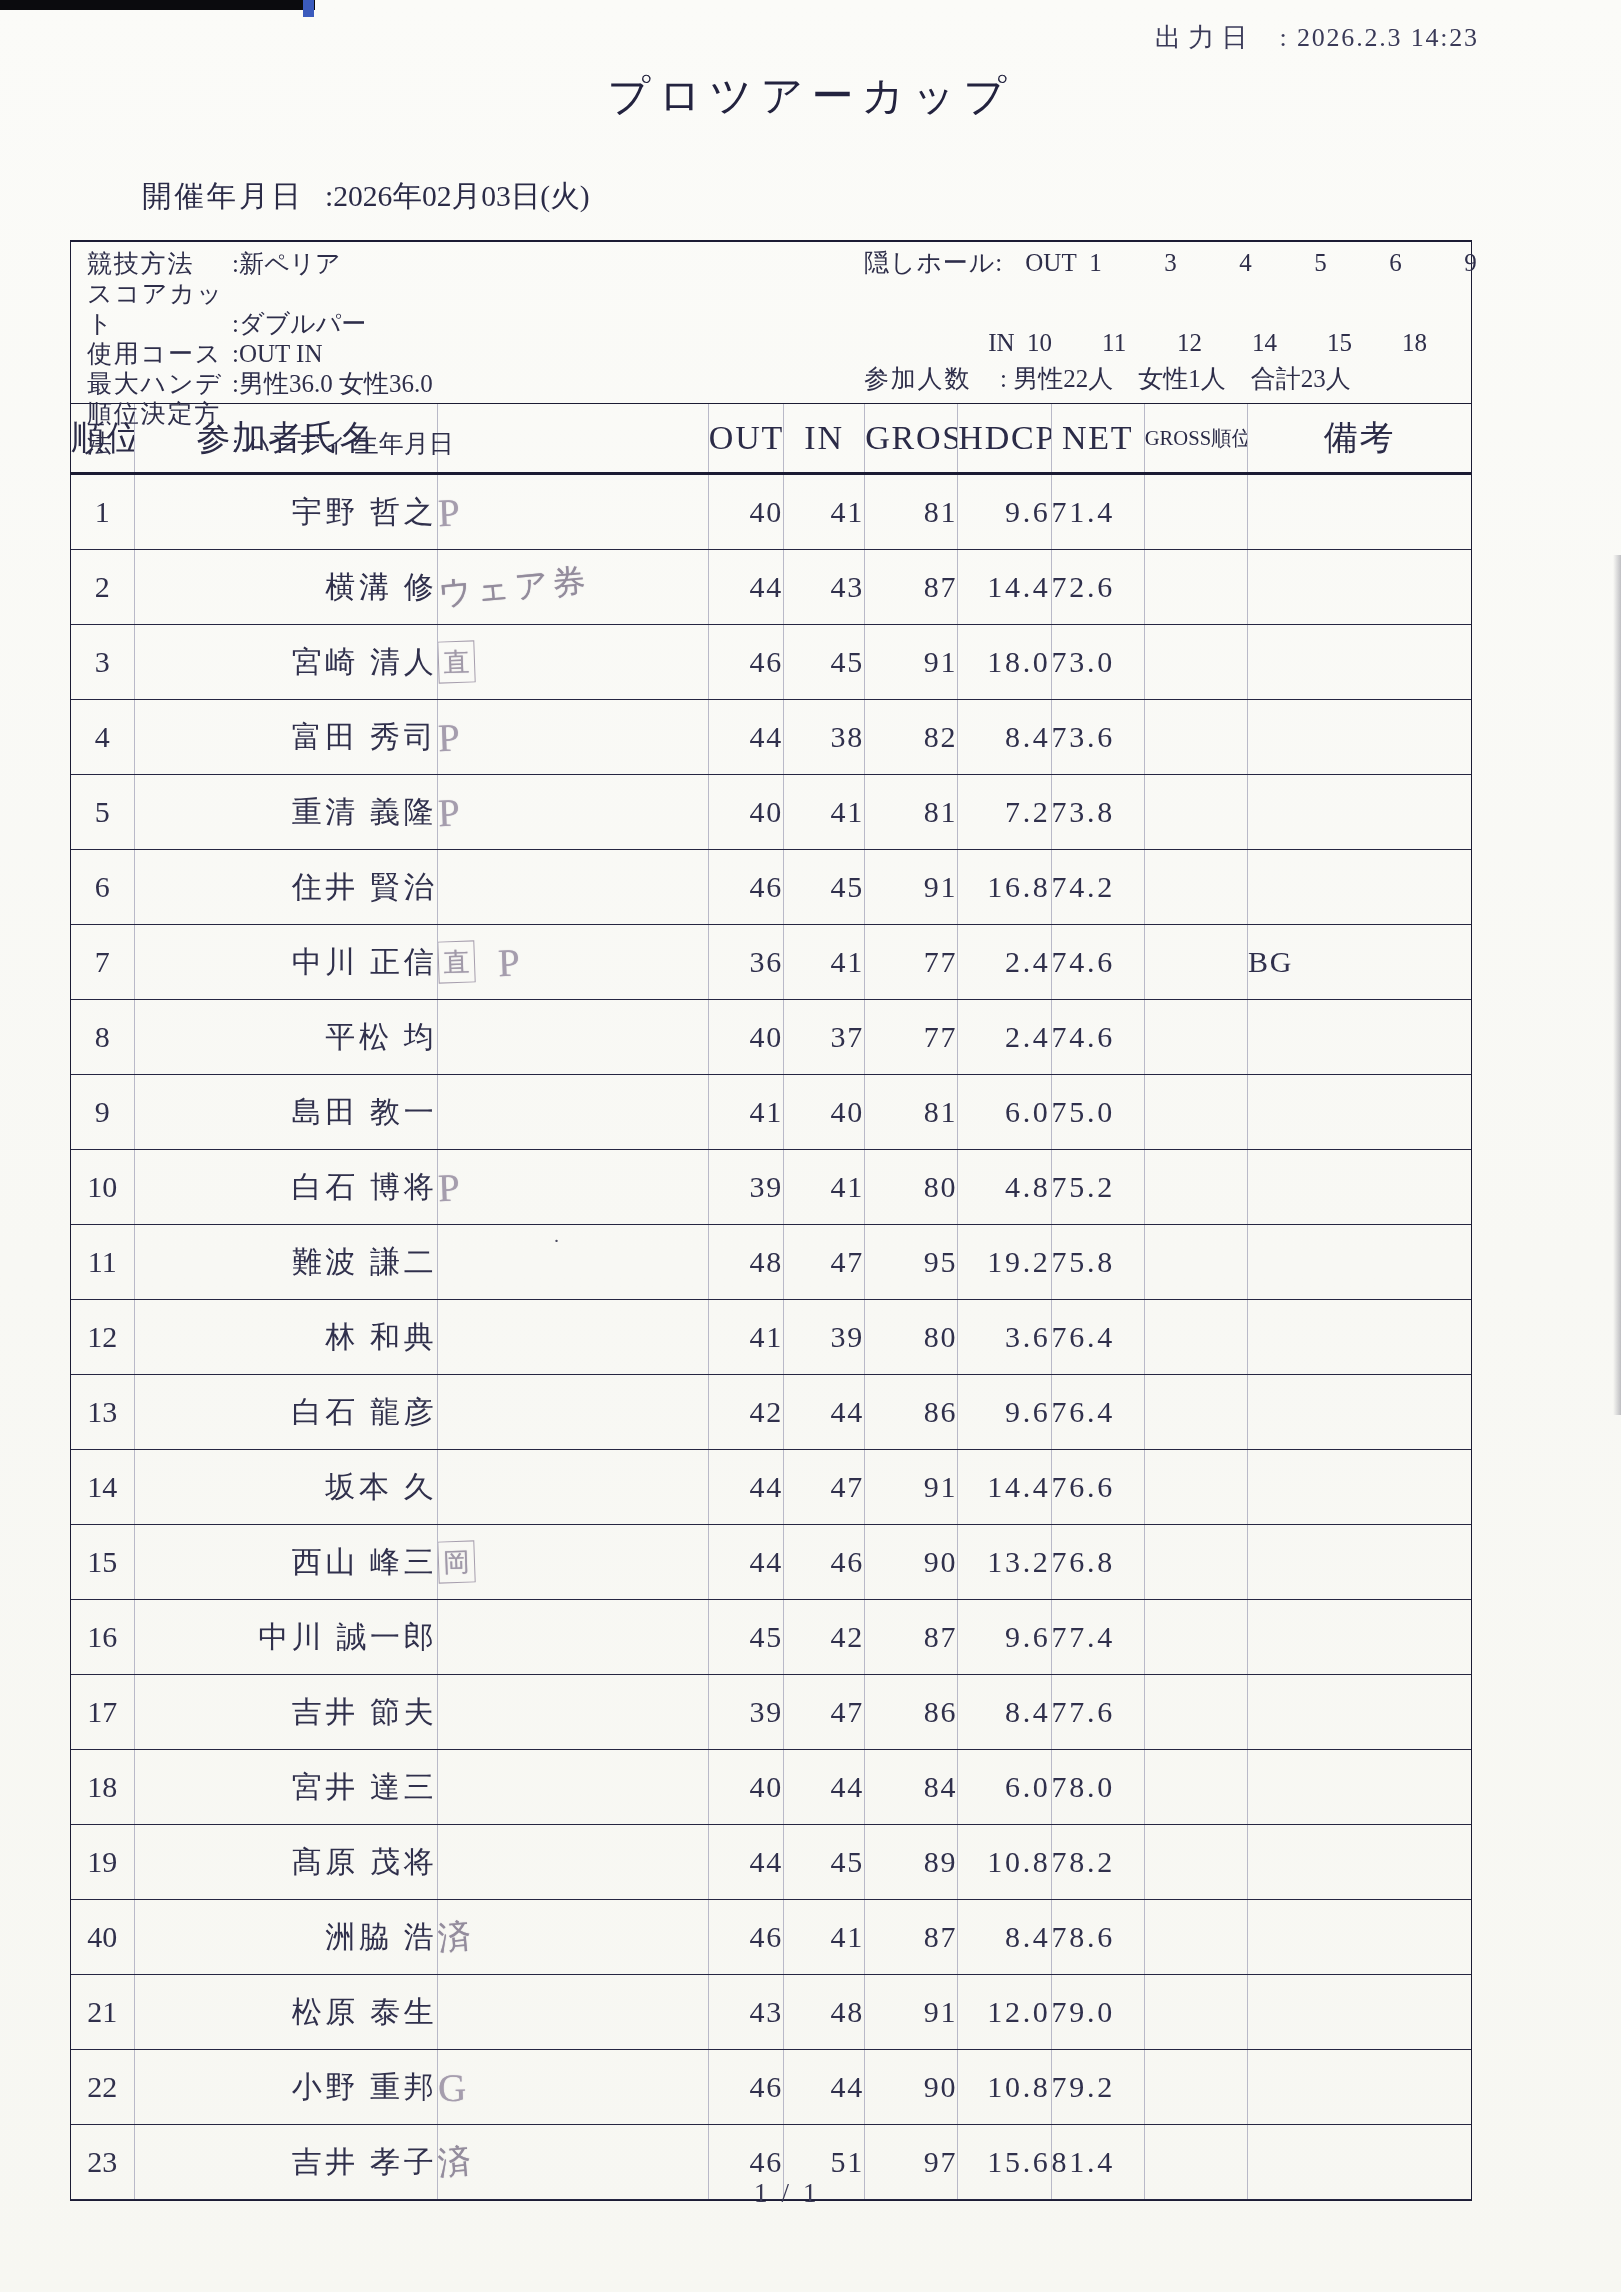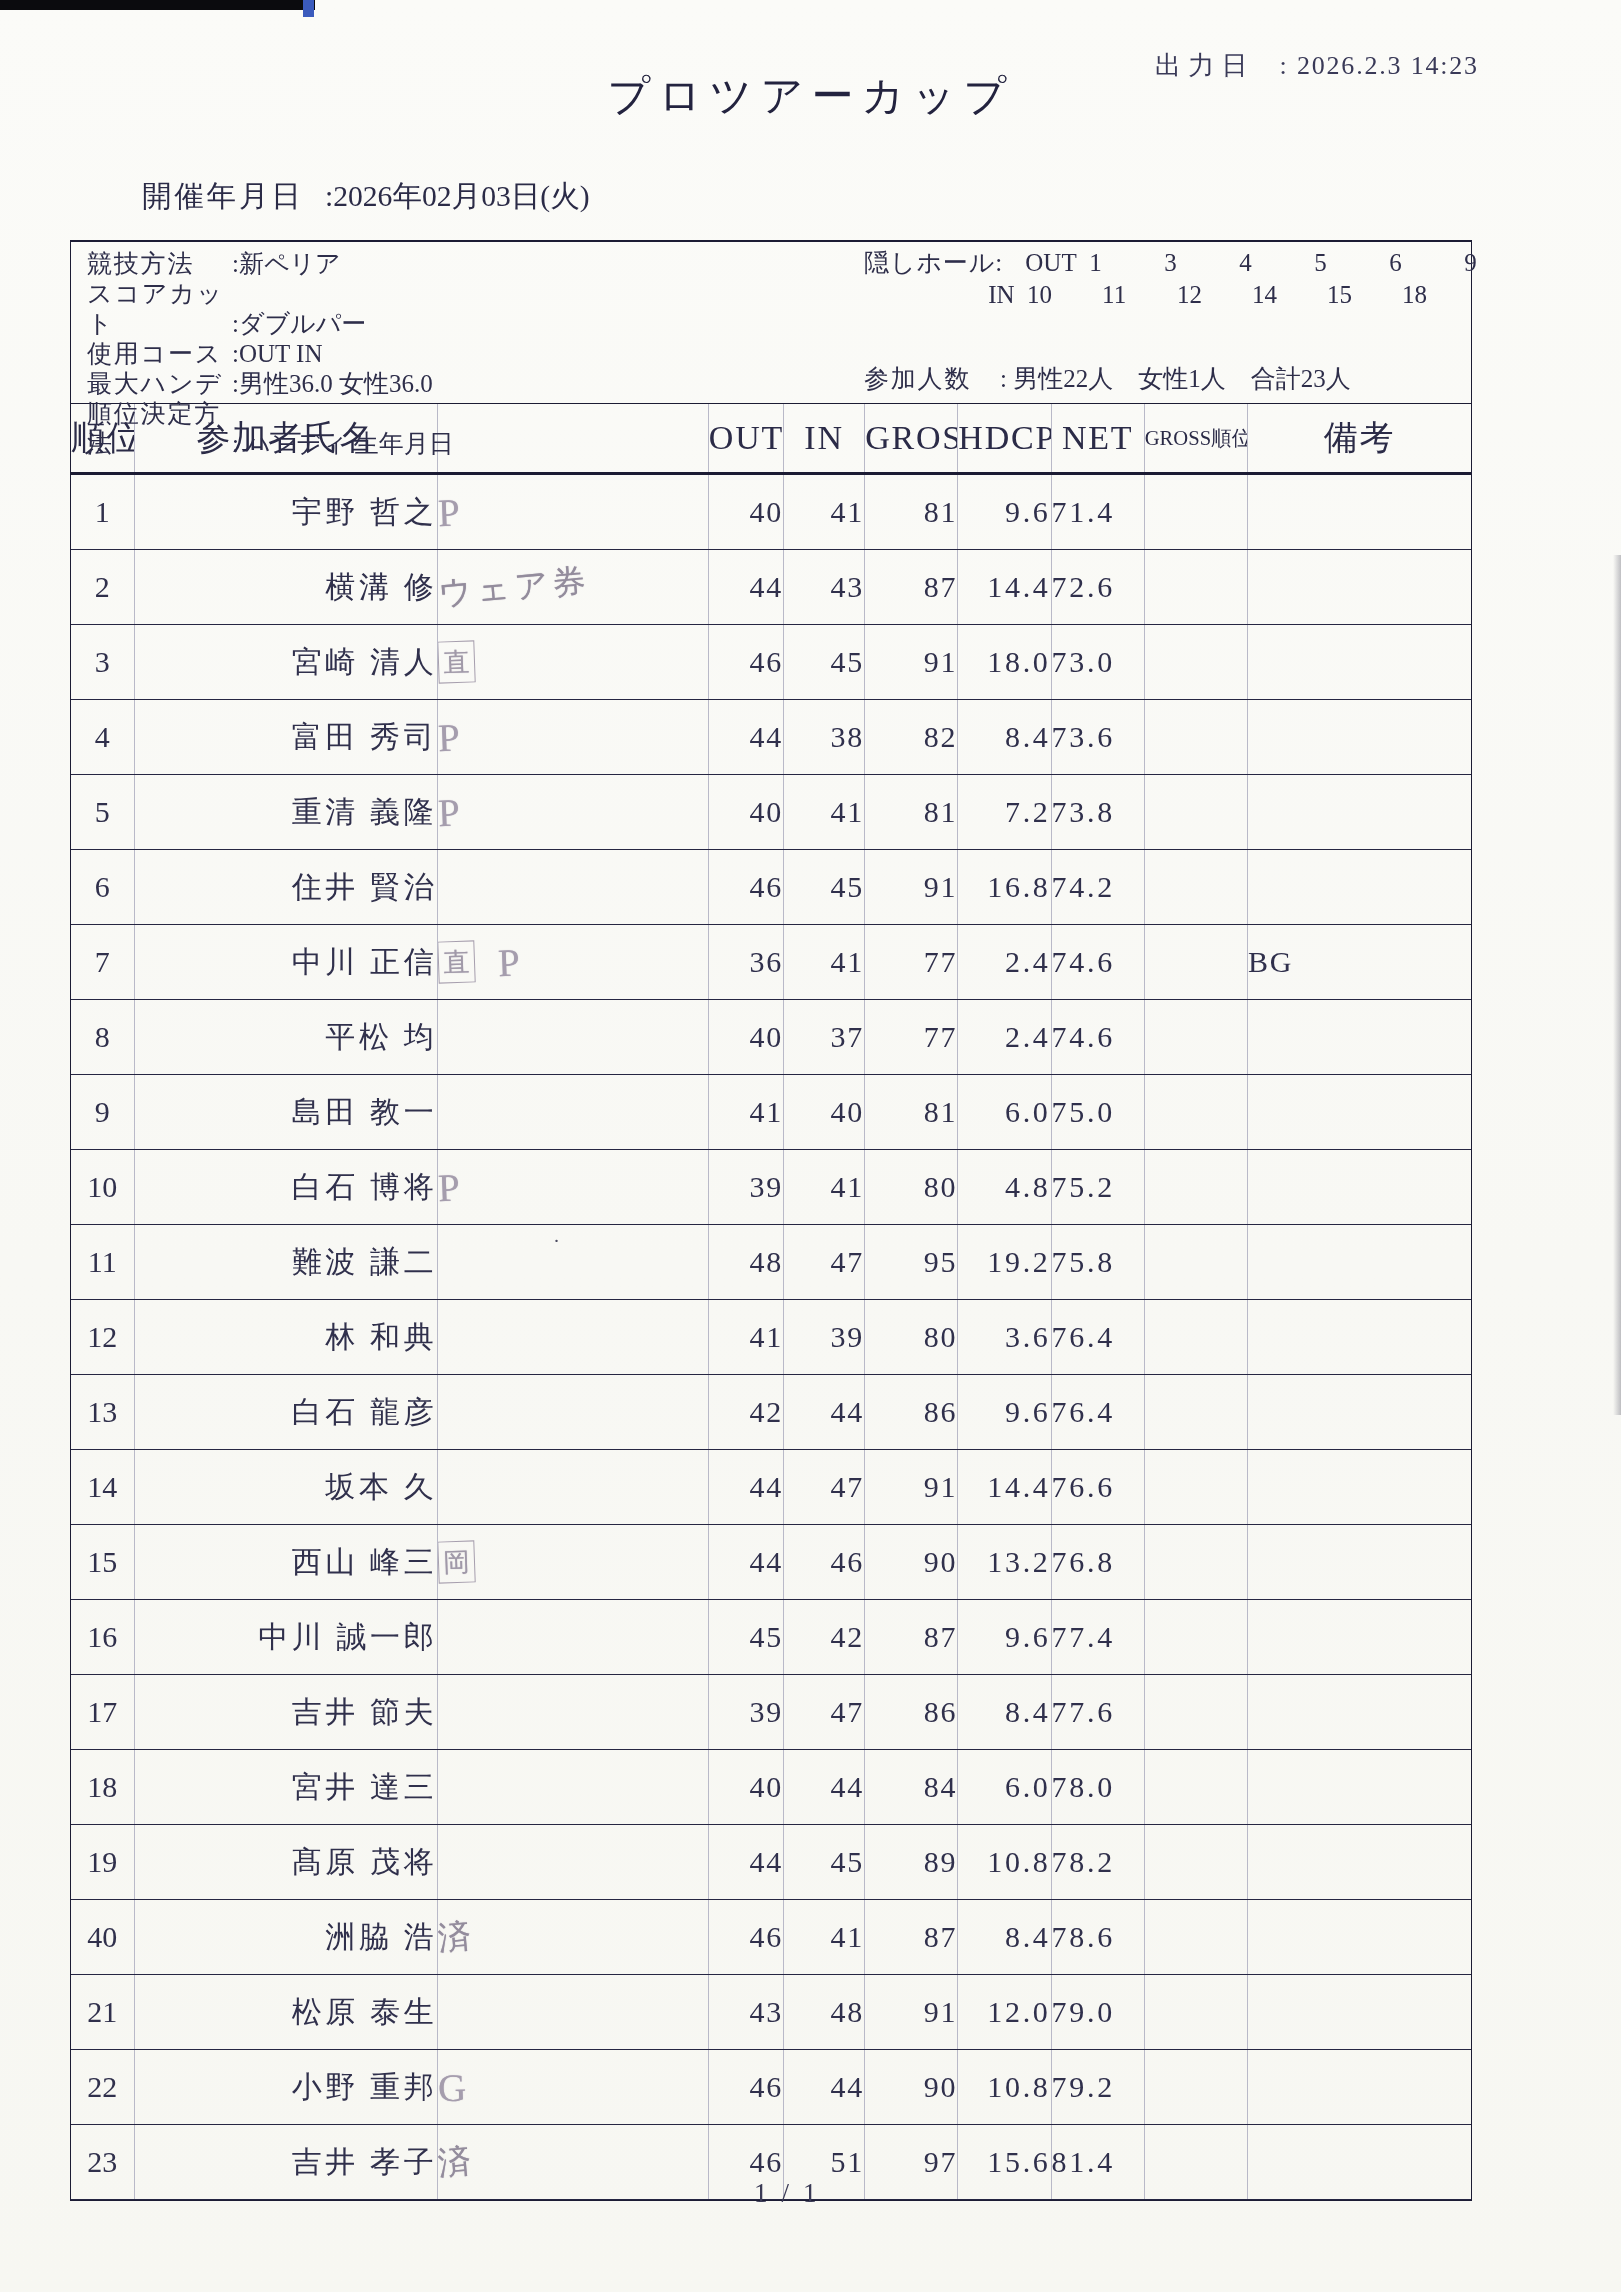--- a/index.html
+++ b/index.html
@@ -10,41 +10,41 @@
     background:linear-gradient(180deg,#fbfbf8 0%,#f8f8f4 55%,#f7f7f2 100%);
     font-family:"Liberation Serif","DejaVu Serif",serif;
     color:#2e2e4a;
     overflow:hidden;
   }
   
   .artifact-topbar{position:absolute;left:0;top:0;width:315px;height:9.9px;background:#0b0b0e;}
   .artifact-bluetick{position:absolute;left:303px;top:0;width:10.7px;height:17px;background:#3b5bbd;}
   .artifact-rightsmudge{position:absolute;right:0;top:555px;width:9px;height:860px;
     background:linear-gradient(90deg,rgba(60,60,80,0) 0%,rgba(60,60,80,.35) 100%);}
-  .print-date{position:absolute;left:1155px;top:48px;font-size:26px;letter-spacing:1.8px;color:#3a3a58;}
+  .print-date{position:absolute;left:1155px;top:20px;font-size:26px;letter-spacing:1.8px;color:#3a3a58;}
   .print-date .lbl{display:inline-block;margin-right:25px;letter-spacing:7.2px;}
   .doc-title{position:absolute;left:0;top:68px;width:100%;text-align:center;
     font-size:42px;letter-spacing:8px;color:#23233f;}
   .event-date{position:absolute;left:142px;top:176px;font-size:29.6px;color:#2b2b47;}
   .event-date .lbl{display:inline-block;margin-right:21.5px;letter-spacing:2.7px;}
 
   .main-box{
     position:absolute;left:70px;top:240px;width:1402px;
     border:1.8px solid #1c1c34;border-top:2.7px solid #1c1c34;
     box-sizing:border-box;background:transparent;
   }
   .info-area{position:relative;height:161px;border-bottom:1.8px solid #1c1c34;font-size:25px;}
   .info-left{position:absolute;left:16px;top:7px;line-height:30px;}
   .info-row .lbl{display:inline-block;width:145px;letter-spacing:1.8px;}
   .info-right{position:absolute;left:793px;top:5.4px;line-height:32px;}
   .holes-line{white-space:nowrap;}
   .holes-line .hlabel{display:inline-block;letter-spacing:0.9px;}
   .holes-line .course{display:inline-block;width:70px;text-align:right;margin-left:3.6px;}
   .holes-line .holeno{display:inline-block;min-width:75px;padding-left:12.5px;box-sizing:border-box;}
-  .holes-in{margin-left:100px;}
+  .holes-in{margin-left:100px;margin-top:48px;}
   .participants{position:absolute;left:793px;top:120px;font-size:25px;white-space:nowrap;}
   .participants .lbl{display:inline-block;width:136px;letter-spacing:1.8px;}
 
   table.results{width:100%;border-collapse:collapse;table-layout:fixed;}
   table.results col.w-rank{width:63px}
   table.results col.w-name{width:303px}
   table.results col.w-stamp{width:270px}
   table.results col.w-out{width:75px}
   table.results col.w-in{width:81px}
   table.results col.w-gross{width:93px}

